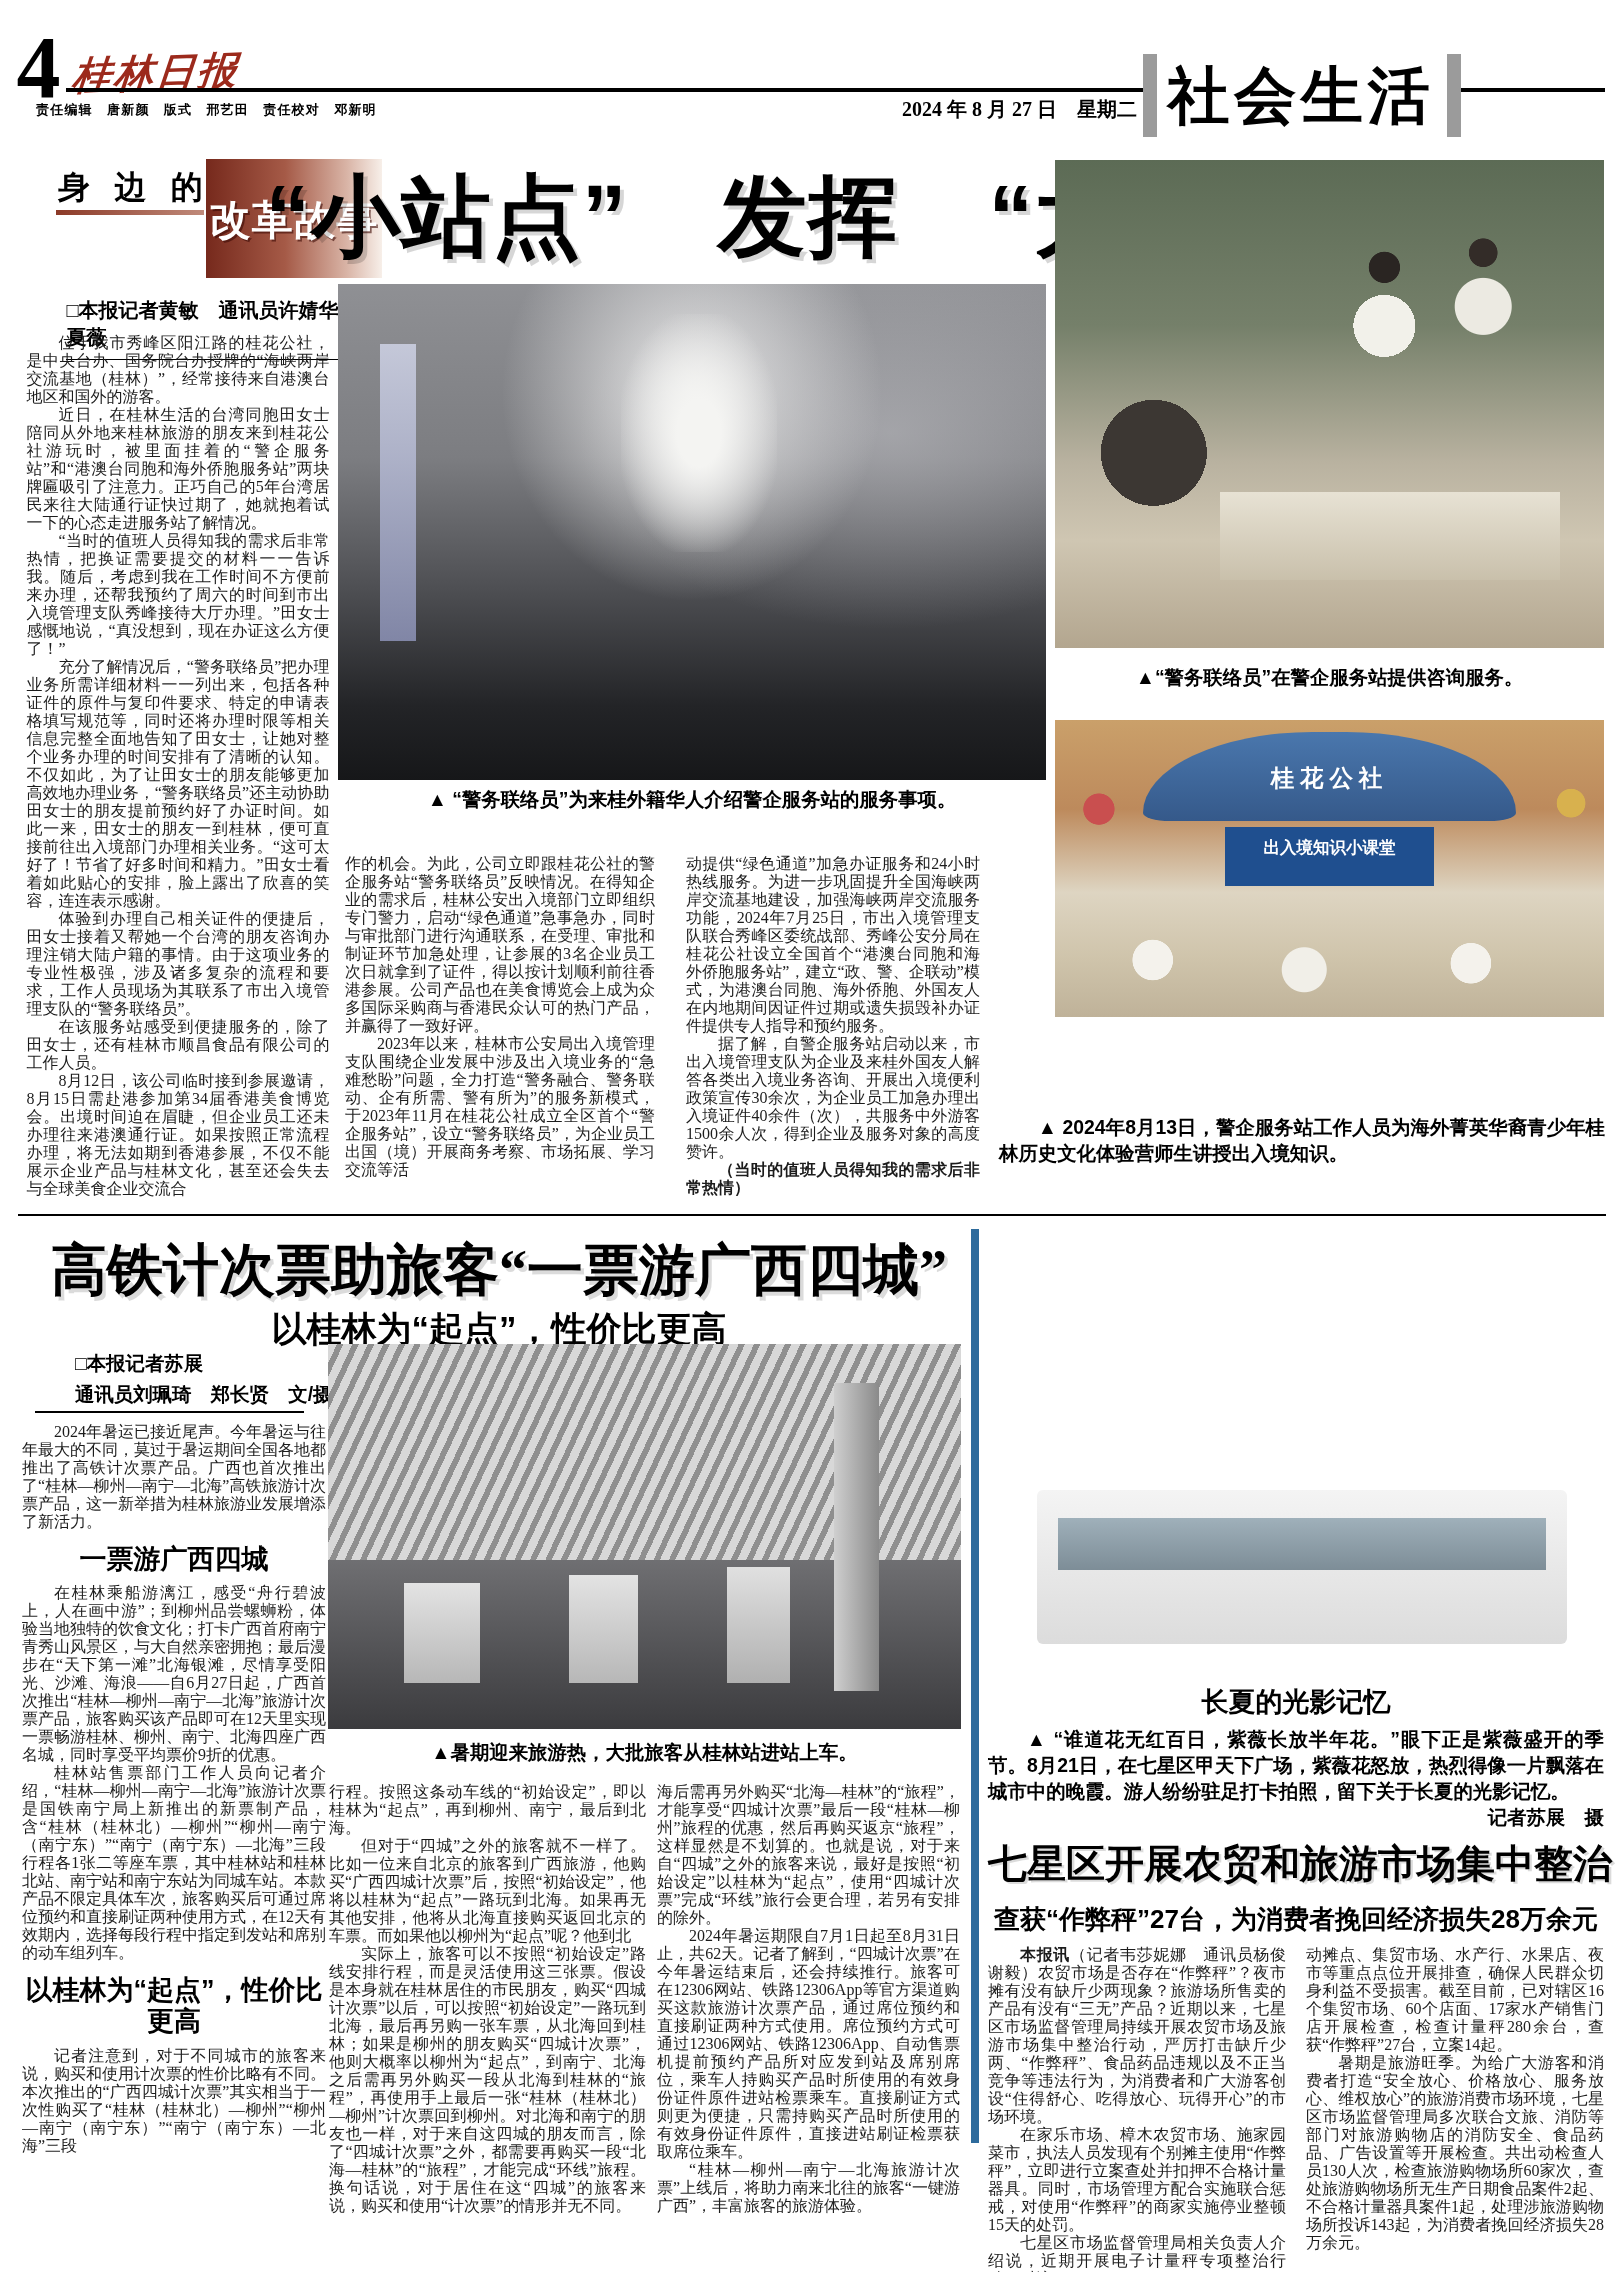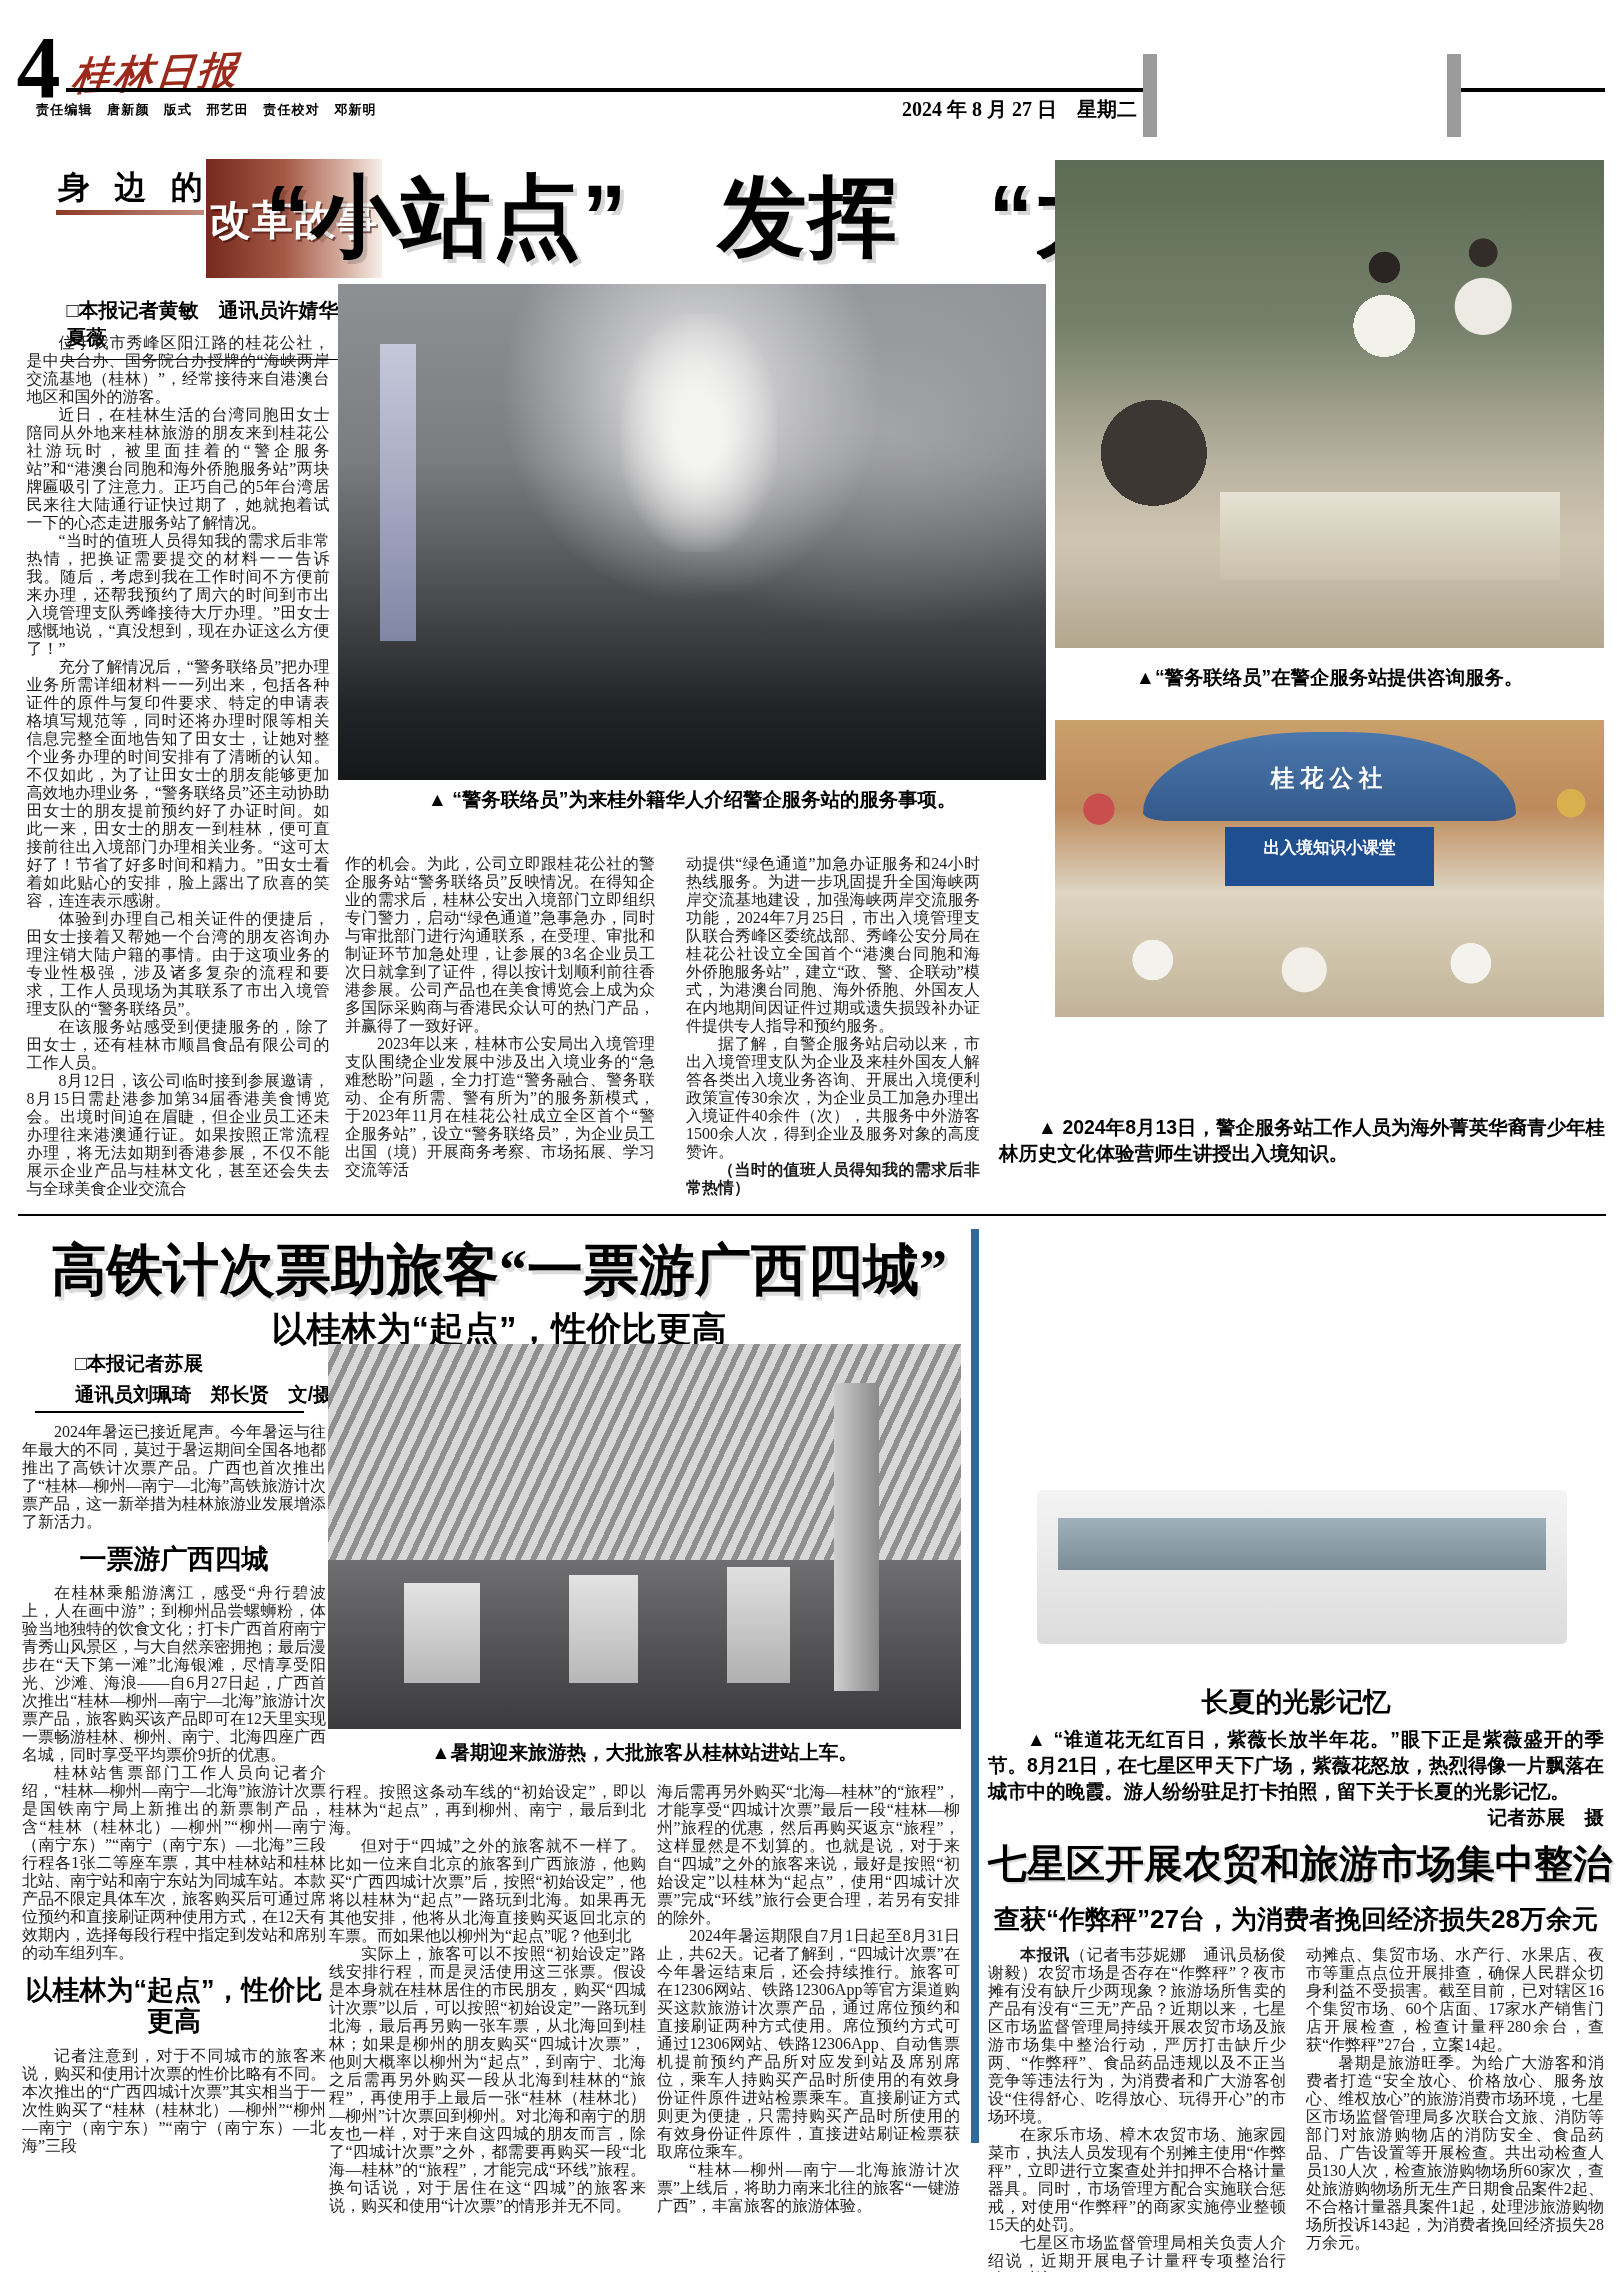--- a/index.html
+++ b/index.html
@@ -36,20 +36,21 @@
   <div class="abs serif" style="left:73px;top:46px;font-size:39px;font-weight:bold;font-style:italic;color:#9c2a1c;
               transform:skewX(-7deg) rotate(-2deg);letter-spacing:2.4px;">桂林日报</div>
 
   <div class="abs rule" style="left:66px;top:88px;width:1077px;height:3.5px;"></div>
   <div class="abs rule" style="left:1459px;top:88px;width:146px;height:3.5px;"></div>
 
   <div class="abs serif" style="left:834px;top:96px;width:303px;text-align:right;font-size:20px;font-weight:bold;color:#000;">2024 年 8 月 27 日　星期二</div>
 
   <div class="abs graybar" style="left:1143px;top:54px;width:13.5px;height:83px;"></div>
   <div class="abs graybar" style="left:1447px;top:54px;width:13.5px;height:83px;"></div>
+  <div class="abs serif center" style="left:1160px;top:54px;width:282px;font-size:62px;font-weight:900;letter-spacing:4.7px;color:#000;">社会生活</div>
 
   <div class="abs sans" style="left:36px;top:101px;font-size:13px;font-weight:bold;letter-spacing:1.2px;color:#000;">责任编辑　唐新颜　版式　邢艺田　责任校对　邓新明</div>
 
   <div class="abs serif" style="left:58px;top:166px;font-size:32px;font-weight:bold;color:#000;letter-spacing:8.2px;">身 边 的</div>
   <div class="abs" style="left:56px;top:210px;width:148px;height:4.7px;background:linear-gradient(90deg,#8c3a28,#c08a7a);"></div>
   <div class="abs sans center" style="left:206px;top:159px;width:176px;height:119px;
               background:linear-gradient(90deg,#76291c 0%,#a55a47 45%,#d9b4a6 80%,#f7efe9 100%);">
     <span style="display:block;margin-top:34px;font-size:41px;font-weight:900;color:#fff;
                  text-shadow:1.8px 1.8px 0 rgba(60,10,5,0.6);letter-spacing:1.2px;">改革故事</span>
   </div>

